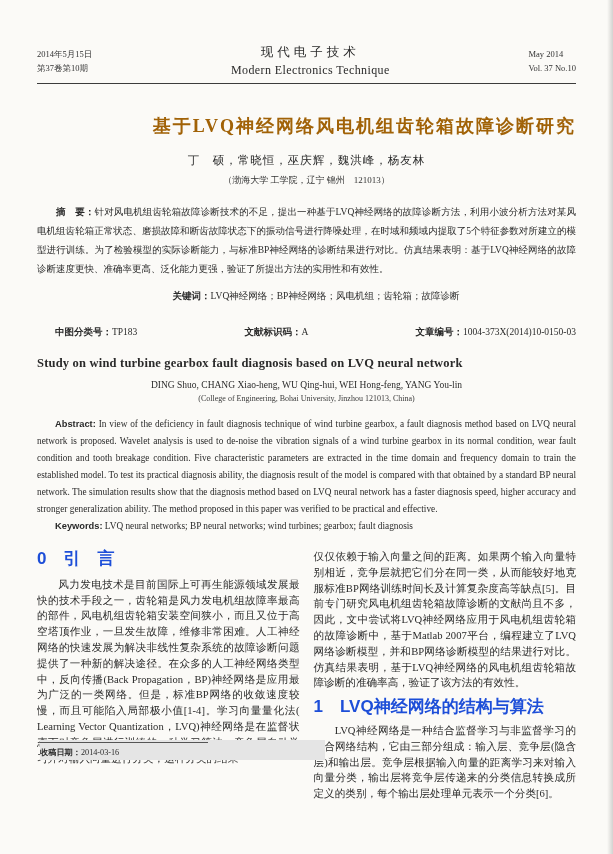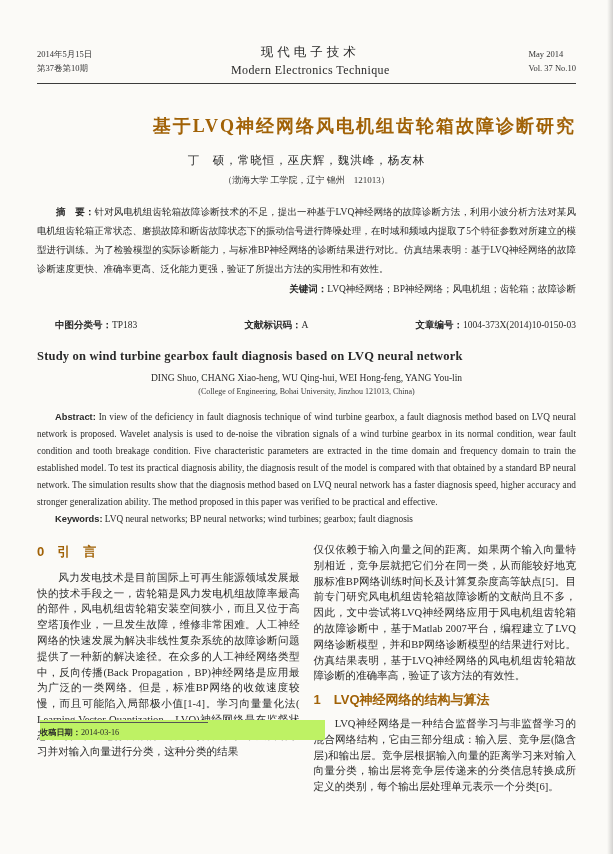--- a/index.html
+++ b/index.html
@@ -23,43 +23,43 @@
   .journal-en{font-size:12px;margin-top:2px;letter-spacing:0.4px;}
   .rule{border-bottom:1.6px solid #3c3c3c;margin-top:5px;}
   
   h1{margin:30px 0 0;text-align:right;font-size:18px;font-weight:bold;
      letter-spacing:2px;color:#a16207;}
   .authors{margin-top:15px;text-align:center;font-size:11.5px;letter-spacing:1px;}
   .affil{margin-top:6px;text-align:center;font-size:9px;color:#333;}
   
   .abstract{margin:15px 0 0;font-size:9.5px;line-height:19px;
      text-align:justify;text-indent:2em;}
-  .kw{margin:0;font-size:9.5px;line-height:19px;text-indent:2em;text-align:right;}
+  .kw{margin:7px;font-size:9.5px;line-height:19px;text-indent:2em;text-align:center;}
   .meta{margin-top:20px;font-size:9.5px;display:flex;justify-content:space-between;
      padding-left:18px;}
   .lbl{font-family:"Liberation Sans","DejaVu Sans",sans-serif;font-weight:bold;}
   
   .entitle{margin:17px 0 0;font-size:12.5px;font-weight:bold;
      letter-spacing:0.2px;}
   .enauthors{margin-top:9px;text-align:center;font-size:9.5px;}
   .enaffil{margin-top:4px;text-align:center;font-size:8px;color:#3a3a3a;}
   .enabs{margin:13px 0 0;font-size:9.3px;line-height:17px;text-align:justify;
      text-indent:18px;}
   .enkw{margin:0;font-size:9.3px;line-height:17px;text-indent:18px;}
   
   .columns{margin-top:14px;display:flex;gap:14px;height:258px;overflow:hidden;}
   .col{flex:1;min-width:0;font-size:10.6px;line-height:15.8px;text-align:justify;}
   .col h2{font-family:"Liberation Sans","DejaVu Sans",sans-serif;
-     font-size:13px;font-weight:bold;margin:2px 0 10px;color:#a16207;}
+     font-size:17px;font-weight:bold;margin:2px 0 10px;color:#1d4ed8;}
   .col h2.sec1{margin:8px 0 8px;}
   .col p{margin:0;}
   .col p.indent{text-indent:2em;}
   
-  .footnote{position:absolute;left:40px;top:720px;width:285px;
-     font-size:8.2px;line-height:14px;background:#bef264;padding-top:2px;}
+  .footnote{position:absolute;left:40px;top:740px;width:285px;
+     font-size:8.2px;line-height:14px;background:#e5e5e5;padding-top:2px;}
   .fn-rule{width:168px;border-top:1px solid #555;margin-bottom:3px;}
 </style>
 </head>
 <body>
 
 <div class="page">
 
   <div class="header">
     <div class="h-side">
       <div>2014年5月15日</div>

